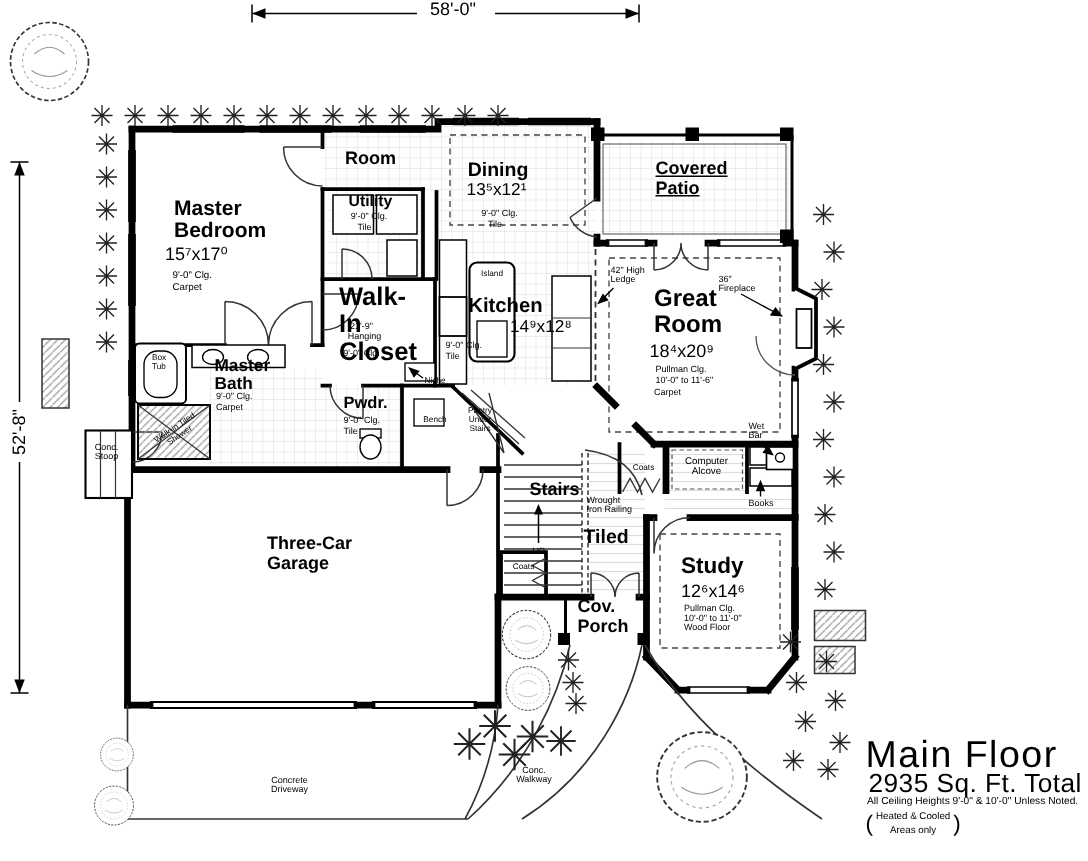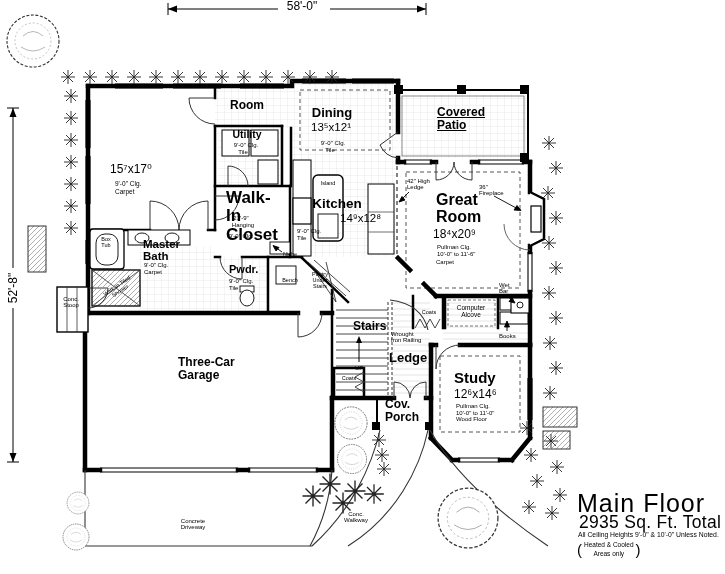--- a/index.html
+++ b/index.html
@@ -287,20 +287,21 @@
   <use href="#shrub" transform="translate(355,491) scale(1.5)"></use>
   <use href="#shrub" transform="translate(313,496) scale(1.5)"></use>
   <use href="#shrub" transform="translate(343,503) scale(1.5)"></use>
   <use href="#shrub" transform="translate(374,494) scale(1.4)"></use>
 </g>
 </svg>
 
 <div class="lbl nw" style="left:302px;top:0px;font-size:12px;"><span class="lbl cx nw" style="position:static;display:inline-block;transform:translateX(-50%);">58'-0"</span></div>
 <div class="lbl vert" style="left:13px;top:288px;font-size:12px;">52'-8"</div>
 
+<div class="lbl b" style="left:116px;top:131px;width:80px;font-size:14px;">Master Bedroom</div>
 <div class="lbl nw" style="left:110px;top:163px;font-size:12px;">15⁷x17⁰</div>
 <div class="lbl nw" style="left:115px;top:180px;font-size:6.5px;">9'-0" Clg.</div>
 <div class="lbl nw" style="left:115px;top:188px;font-size:6.5px;">Carpet</div>
 
 <div class="lbl b cx nw" style="left:247px;top:99px;font-size:12px;">Room</div>
 
 <div class="lbl b cx nw" style="left:247px;top:129px;font-size:10.5px;">Utility</div>
 <div class="lbl cx nw" style="left:246px;top:142px;font-size:6px;">9'-0" Clg.</div>
 <div class="lbl cx nw" style="left:243px;top:149px;font-size:6px;">Tile</div>
 
@@ -342,21 +343,21 @@
 <div class="lbl b nw" style="left:229px;top:264px;font-size:11px;text-align:right;">Pwdr.</div>
 <div class="lbl nw" style="left:229px;top:278px;font-size:6px;">9'-0" Clg.</div>
 <div class="lbl nw" style="left:229px;top:285px;font-size:6px;">Tile</div>
 
 <div class="lbl nw" style="left:283px;top:252px;font-size:5.5px;">Niche</div>
 <div class="lbl cx nw" style="left:290px;top:278px;font-size:5.5px;">Bench</div>
 <div class="lbl cx" style="left:320px;top:272px;width:28px;font-size:5.5px;text-align:center;">Pantry Under Stairs</div>
 
 <div class="lbl b nw" style="left:353px;top:320px;font-size:12px;">Stairs</div>
 <div class="lbl" style="left:391px;top:331px;width:34px;font-size:6px;">Wrought Iron Railing</div>
-<div class="lbl b nw" style="left:389px;top:351px;font-size:13px;">Ledge</div>
+<div class="lbl b nw" style="left:389px;top:351px;font-size:13px;">Tiled</div>
 <div class="lbl nw" style="left:355px;top:365px;font-size:6px;">UP</div>
 <div class="lbl cx nw" style="left:429px;top:310px;font-size:5.5px;">Coats</div>
 <div class="lbl cx nw" style="left:349px;top:376px;font-size:5.5px;">Coats</div>
 <div class="lbl cx" style="left:471px;top:304px;width:40px;font-size:6.5px;text-align:center;">Computer Alcove</div>
 <div class="lbl" style="left:499px;top:282px;width:18px;font-size:6px;">Wet Bar</div>
 <div class="lbl nw" style="left:499px;top:333px;font-size:6px;">Books</div>
 
 <div class="lbl b nw" style="left:454px;top:370px;font-size:15px;">Study</div>
 <div class="lbl nw" style="left:454px;top:388px;font-size:12px;">12⁶x14⁶</div>
 <div class="lbl nw" style="left:456px;top:403px;font-size:6px;">Pullman Clg.</div>

